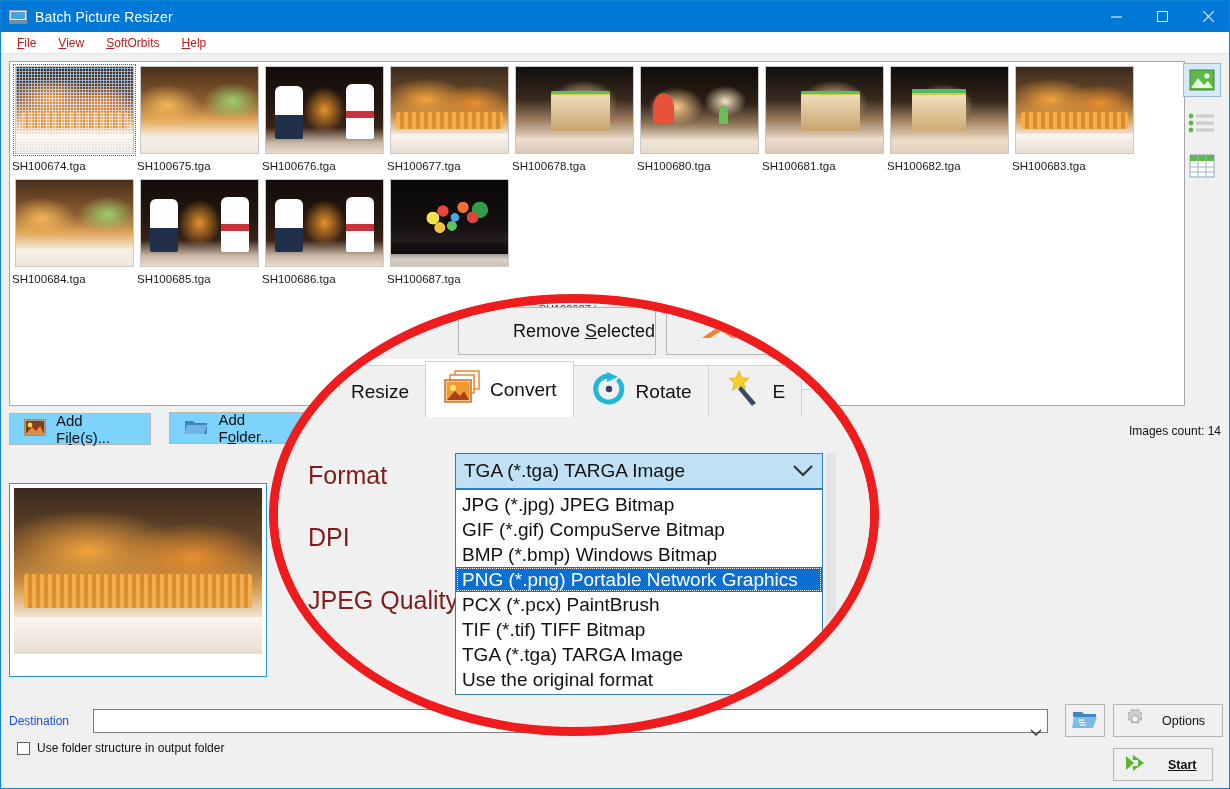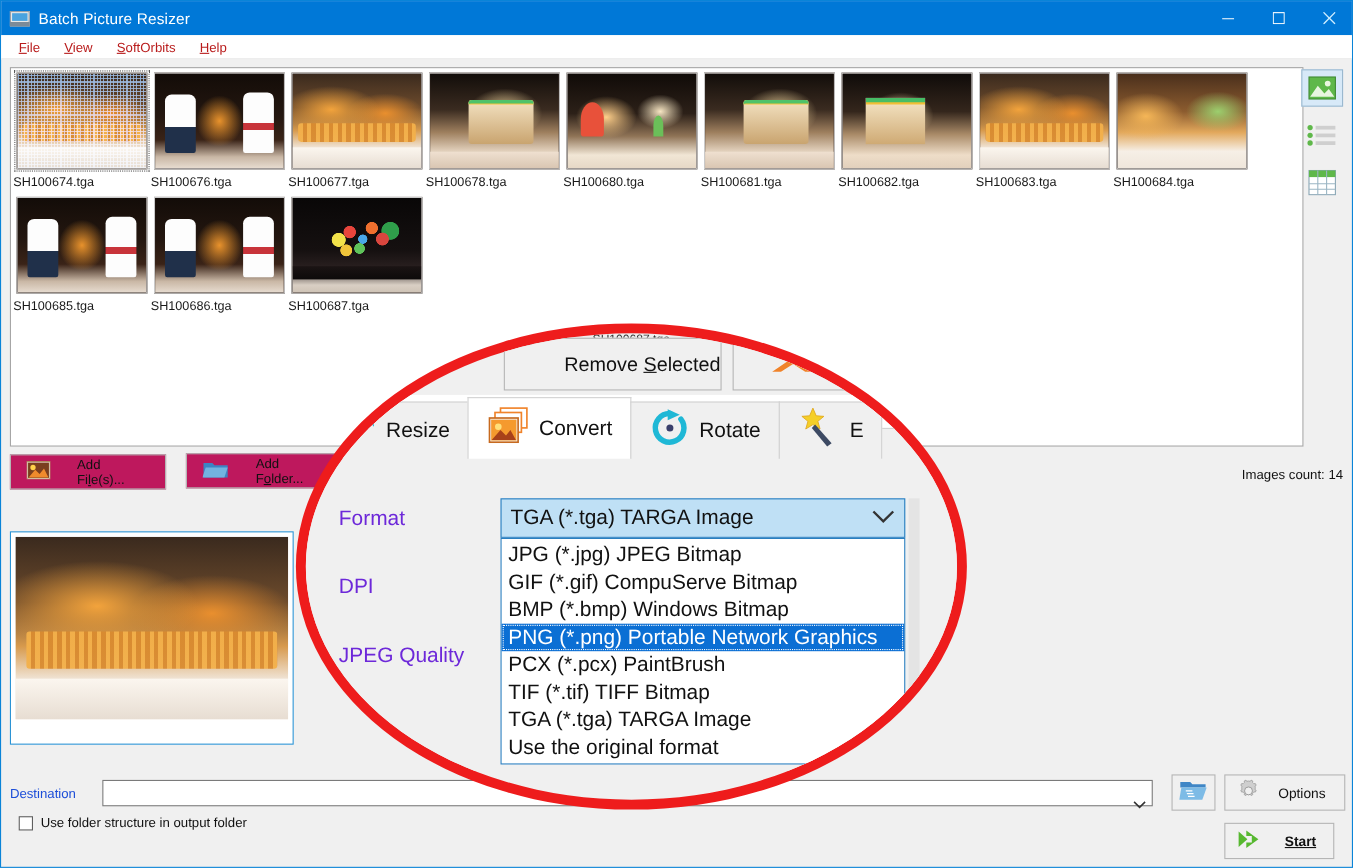--- a/index.html
+++ b/index.html
@@ -178,23 +178,23 @@
   .viewbar { position: absolute; right: 8px; top: 62px; width: 38px; }
   .viewbtn {
     width: 38px; height: 34px; margin-bottom: 9px;
     display: flex; align-items: center; justify-content: center;
   }
   .viewbtn.active { background: #d7e9f8; border: 1px solid #9ab8cf; }
 
   
   .btnrow { position: absolute; left: 8px; top: 411px; width: 1176px; height: 34px; }
   .winbutton {
-    height: 32px; background: #be185d; border: 1px solid #b5b5b5;
-    display: inline-flex; align-items: center; gap: 24px;
-    padding: 0 14px; font-size: 12px; color: #111; cursor: default;
+    height: 32px; background: #7dd3fc; border: 1px solid #b5b5b5;
+    display: inline-flex; align-items: center; gap: 10px;
+    padding: 0 14px; font-size: 15px; color: #111; cursor: default;
   }
   .winbutton u { text-decoration: underline; }
   .imgcount { position: absolute; right: 8px; top: 423px; font-size: 12px; color: #111; }
 
   
   .preview {
     position: absolute; left: 8px; top: 482px; width: 258px; height: 194px;
     background: #ffffff; border: 1px solid #2b93d4; overflow: hidden;
   }
   .preview .pimg { position:absolute; left:4px; top:4px; right:4px; bottom:22px; overflow:hidden; }
@@ -268,21 +268,21 @@
   .m-tabs {
     position: absolute; left: 0px; top: 58px; height: 56px; display: flex; align-items: flex-end;
   }
   .m-tab {
     height: 52px; display: flex; align-items: center; gap: 8px;
     padding: 0 16px; font-size: 19px; color: #111;
     background: #f0f0f0; border: 1px solid #d2d2d2; border-bottom: none;
     margin-right: -1px;
   }
   .m-tab.active { background: #ffffff; height: 56px; border-color: #d2d2d2; }
-  .m-formrow { position: absolute; font-size: 19px; color: #6d28d9; }
+  .m-formrow { position: absolute; font-size: 25px; color: #7f1d1d; }
   .m-label-format { left: 30px; top: 158px; }
   .m-label-dpi { left: 30px; top: 220px; }
   .m-label-jpeg { left: 30px; top: 283px; }
 
   .m-combo {
     position: absolute; left: 177px; top: 150px; width: 368px; height: 36px;
     background: #bfe0f5; border: 1px solid #2a7fc0;
     display: flex; align-items: center; padding: 0 8px;
     font-size: 19px; color: #111;
   }
@@ -348,20 +348,26 @@
     <div class="menuitem"><u>H</u><span>elp</span></div>
   </div>
 
   <div class="thumbpanel">
     <div class="thumbgrid" id="thumbgrid">
         <div class="thumb selected">
           <div class="img">
             <div class="scene buffet"></div>
           </div>
           <div class="cap">SH100674.tga</div>
+        </div>
+        <div class="thumb">
+          <div class="img">
+            <div class="scene buffet2"></div>
+          </div>
+          <div class="cap">SH100675.tga</div>
         </div>
         <div class="thumb">
           <div class="img">
             <div class="scene chefs"></div>
           </div>
           <div class="cap">SH100676.tga</div>
         </div>
         <div class="thumb">
           <div class="img">
             <div class="scene buffet"></div>

